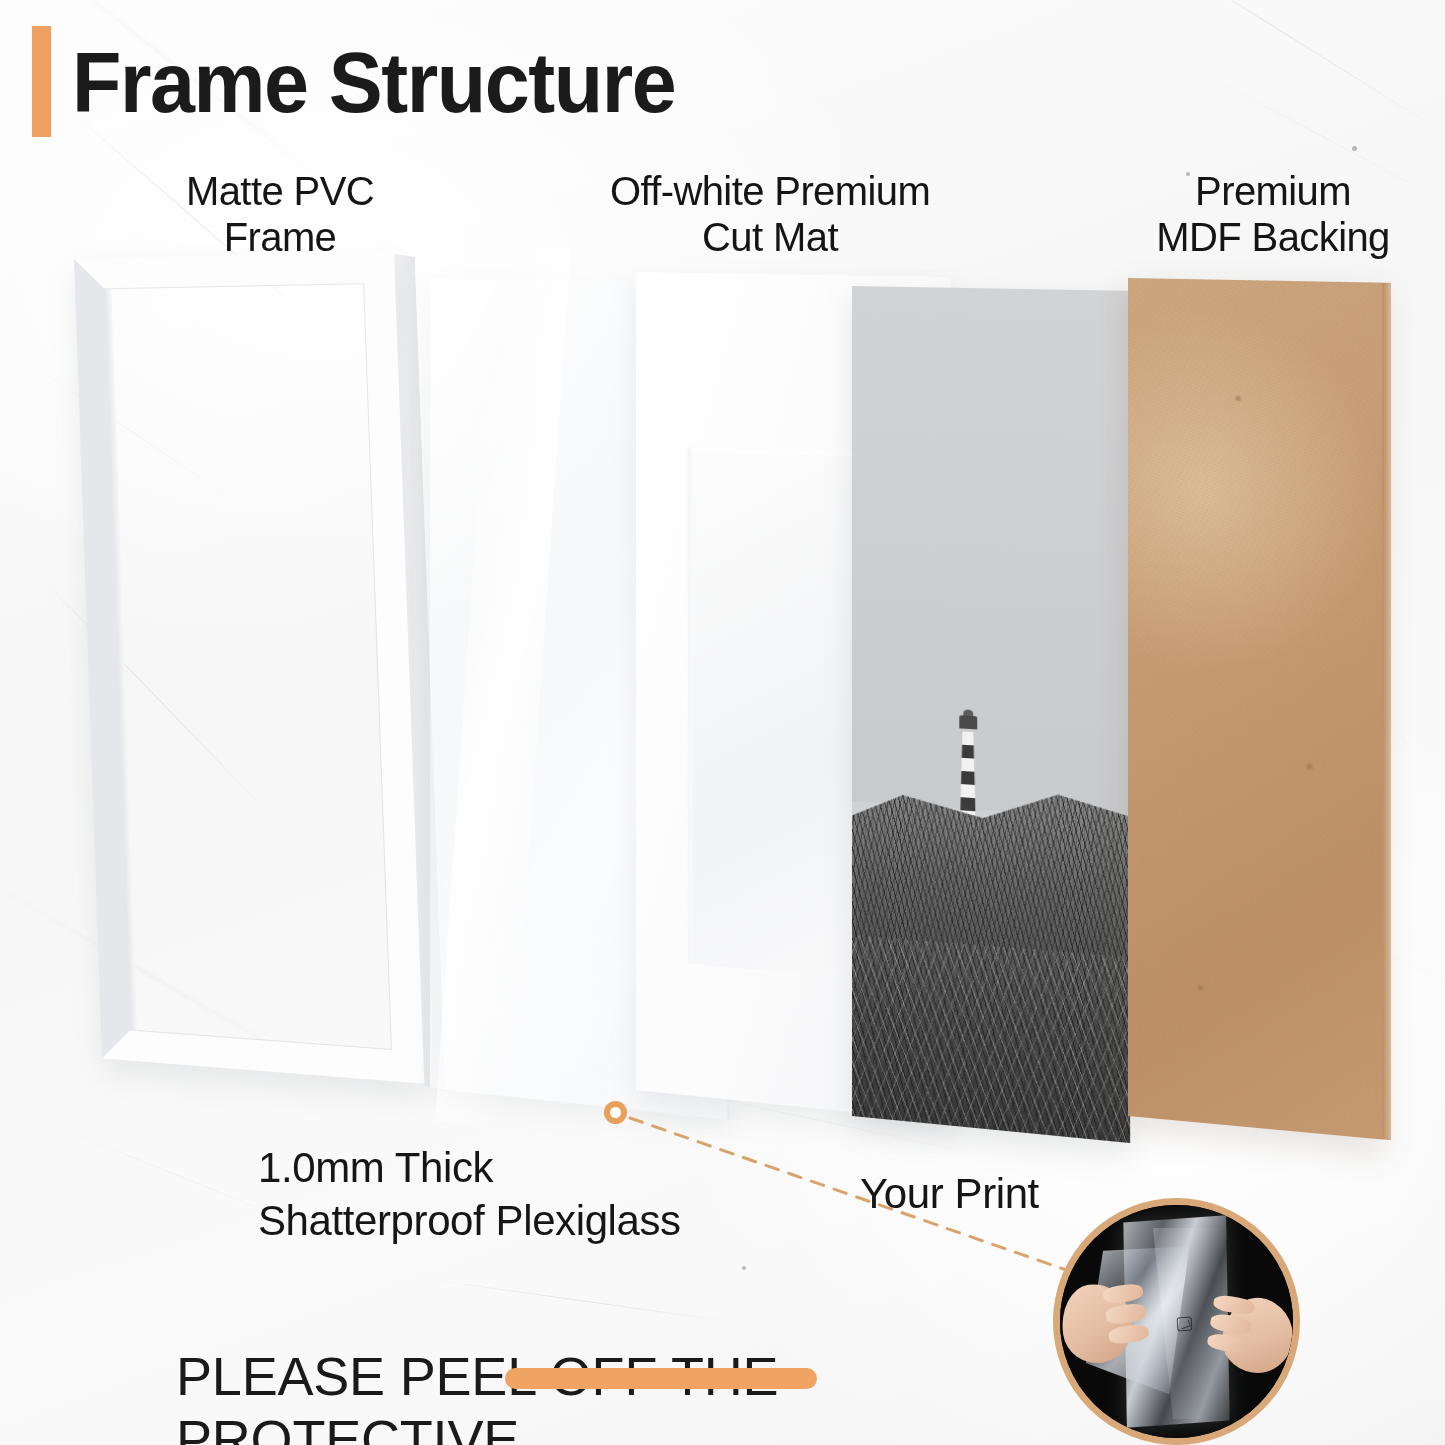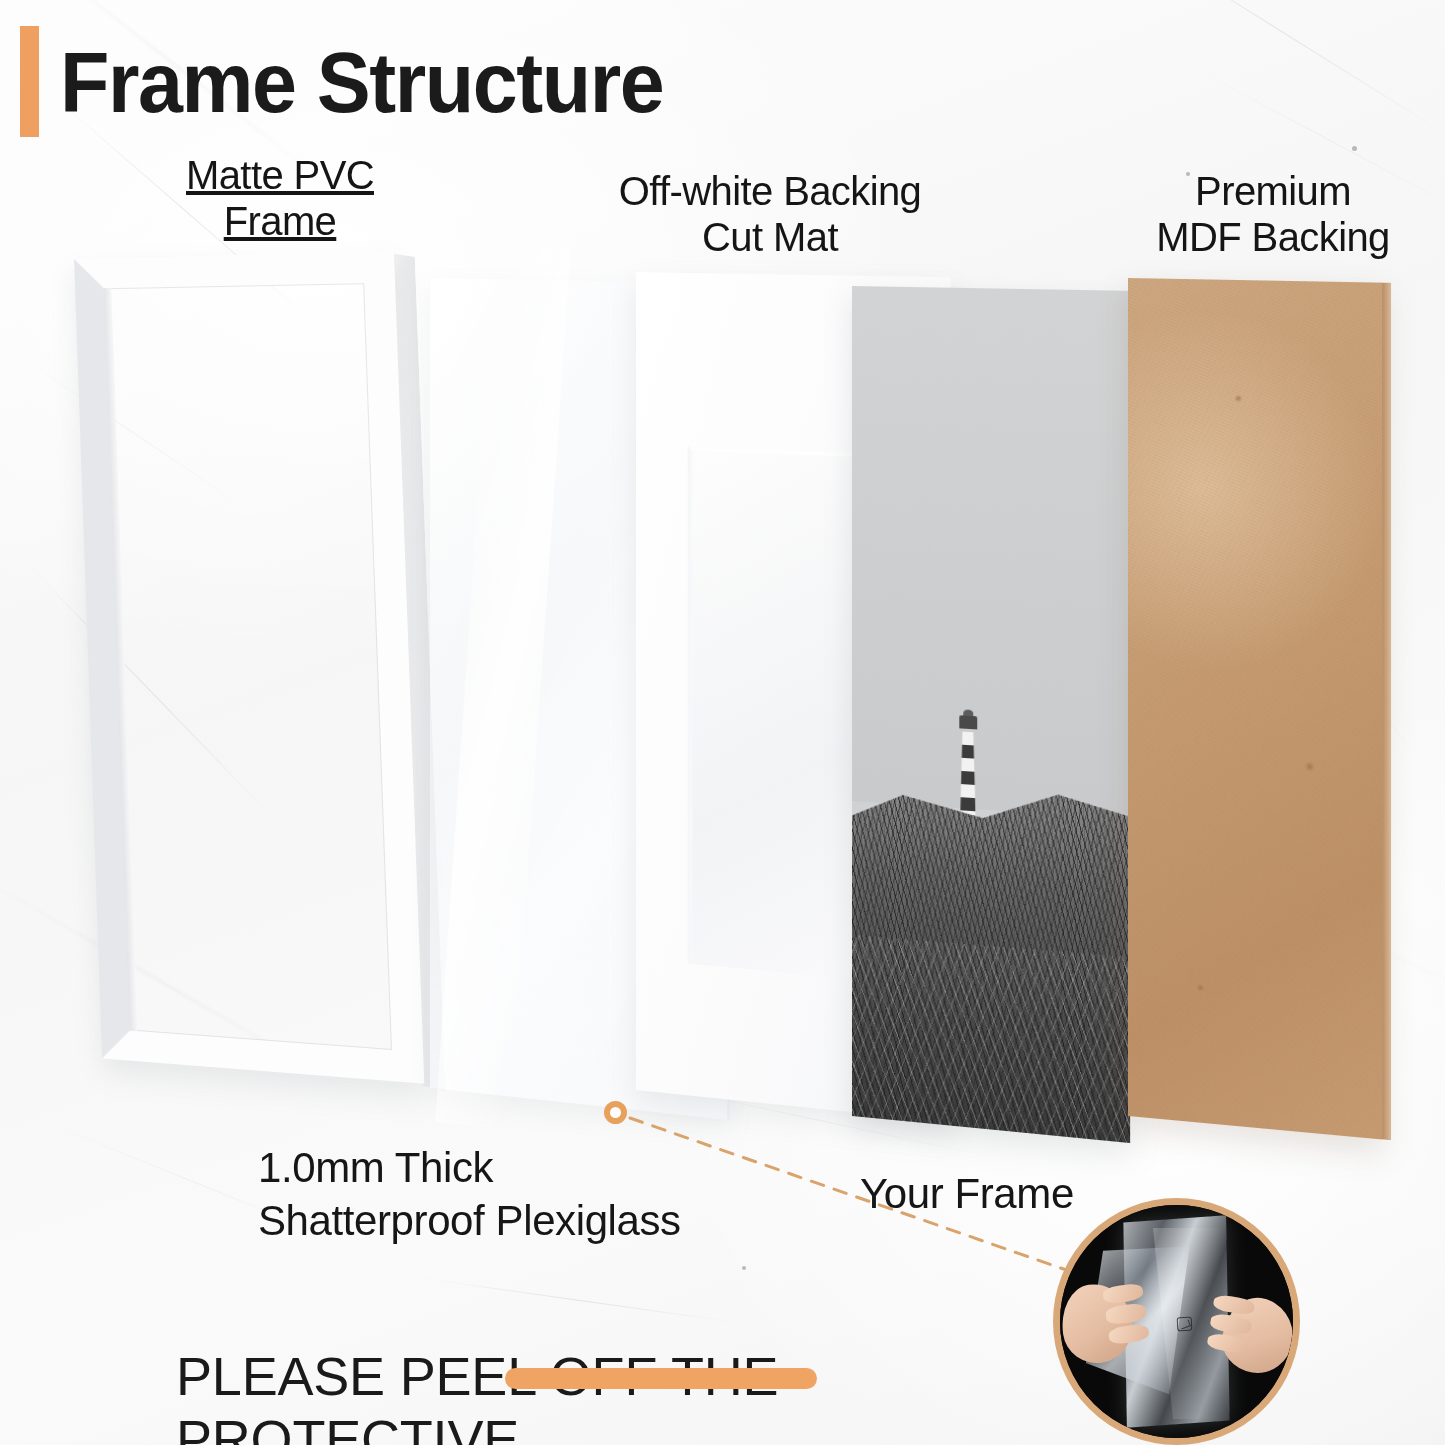--- a/index.html
+++ b/index.html
@@ -38,21 +38,21 @@
   .vein.faint { opacity: .25; }
   .speck {
     position: absolute;
     background: rgba(120,122,128,.5);
     border-radius: 50%;
   }
 
   
   .title-row {
     position: absolute;
-    left: 20px; top: 26px;
+    left: 32px; top: 26px;
     display: flex; align-items: center;
   }
   .accent-bar {
     width: 19px; height: 111px;
     background: #efa061;
     margin-right: 21px;
   }
   .page-title {
     font-family: "Liberation Sans Narrow", "Liberation Sans", sans-serif;
     font-size: 86px;
@@ -68,21 +68,21 @@
   
   .top-label {
     position: absolute;
     text-align: center;
     font-size: 40px;
     line-height: 1.15;
     color: #151515;
     letter-spacing: -.6px;
     white-space: pre-line;
   }
-  #label-frame { left: 100px;  top: 152px; width: 360px; text-decoration: underline; }
+  #label-frame { left: 100px;  top: 168px; width: 360px; }
   #label-mat   { left: 570px;  top: 168px; width: 400px; }
   #label-mdf   { left: 1098px; top: 168px; width: 350px; }
 
   
   .bottom-label {
     position: absolute;
     font-family: "Liberation Sans Narrow", "Liberation Sans", sans-serif;
     font-size: 42px;
     line-height: 1.25;
     color: #161616;
@@ -439,33 +439,33 @@
     </div>
 
     <div class="slab" id="mdf-layer">
       <div class="mdf-grain"></div>
       <div class="mdf-edge"></div>
     </div>
   </div>
 
   <div class="top-label" id="label-frame">Matte PVC
 Frame</div>
-  <div class="top-label" id="label-mat">Off-white Backing
+  <div class="top-label" id="label-mat">Off-white Premium
 Cut Mat</div>
   <div class="top-label" id="label-mdf">Premium
 MDF Backing</div>
 
   <svg class="callout-line" viewBox="0 0 1445 1445">
     <line x1="630" y1="1118" x2="1072" y2="1272" stroke="#d9a36b" stroke-width="3" stroke-dasharray="13 11" stroke-linecap="round"></line>
   </svg>
   <div class="callout-dot"></div>
 
   <div class="bottom-label" id="label-plexi">1.0mm Thick
 Shatterproof Plexiglass</div>
-  <div class="bottom-label" id="label-print">Your Frame</div>
+  <div class="bottom-label" id="label-print">Your Print</div>
 
   <div class="highlight-bar"></div>
   <div class="warning">
     <div>PLEASE PEEL OFF THE PROTECTIVE</div>
     
   </div>
 
   <div class="inset-circle">
     <div class="inset-inner">
       <div class="film-sheet"></div>

